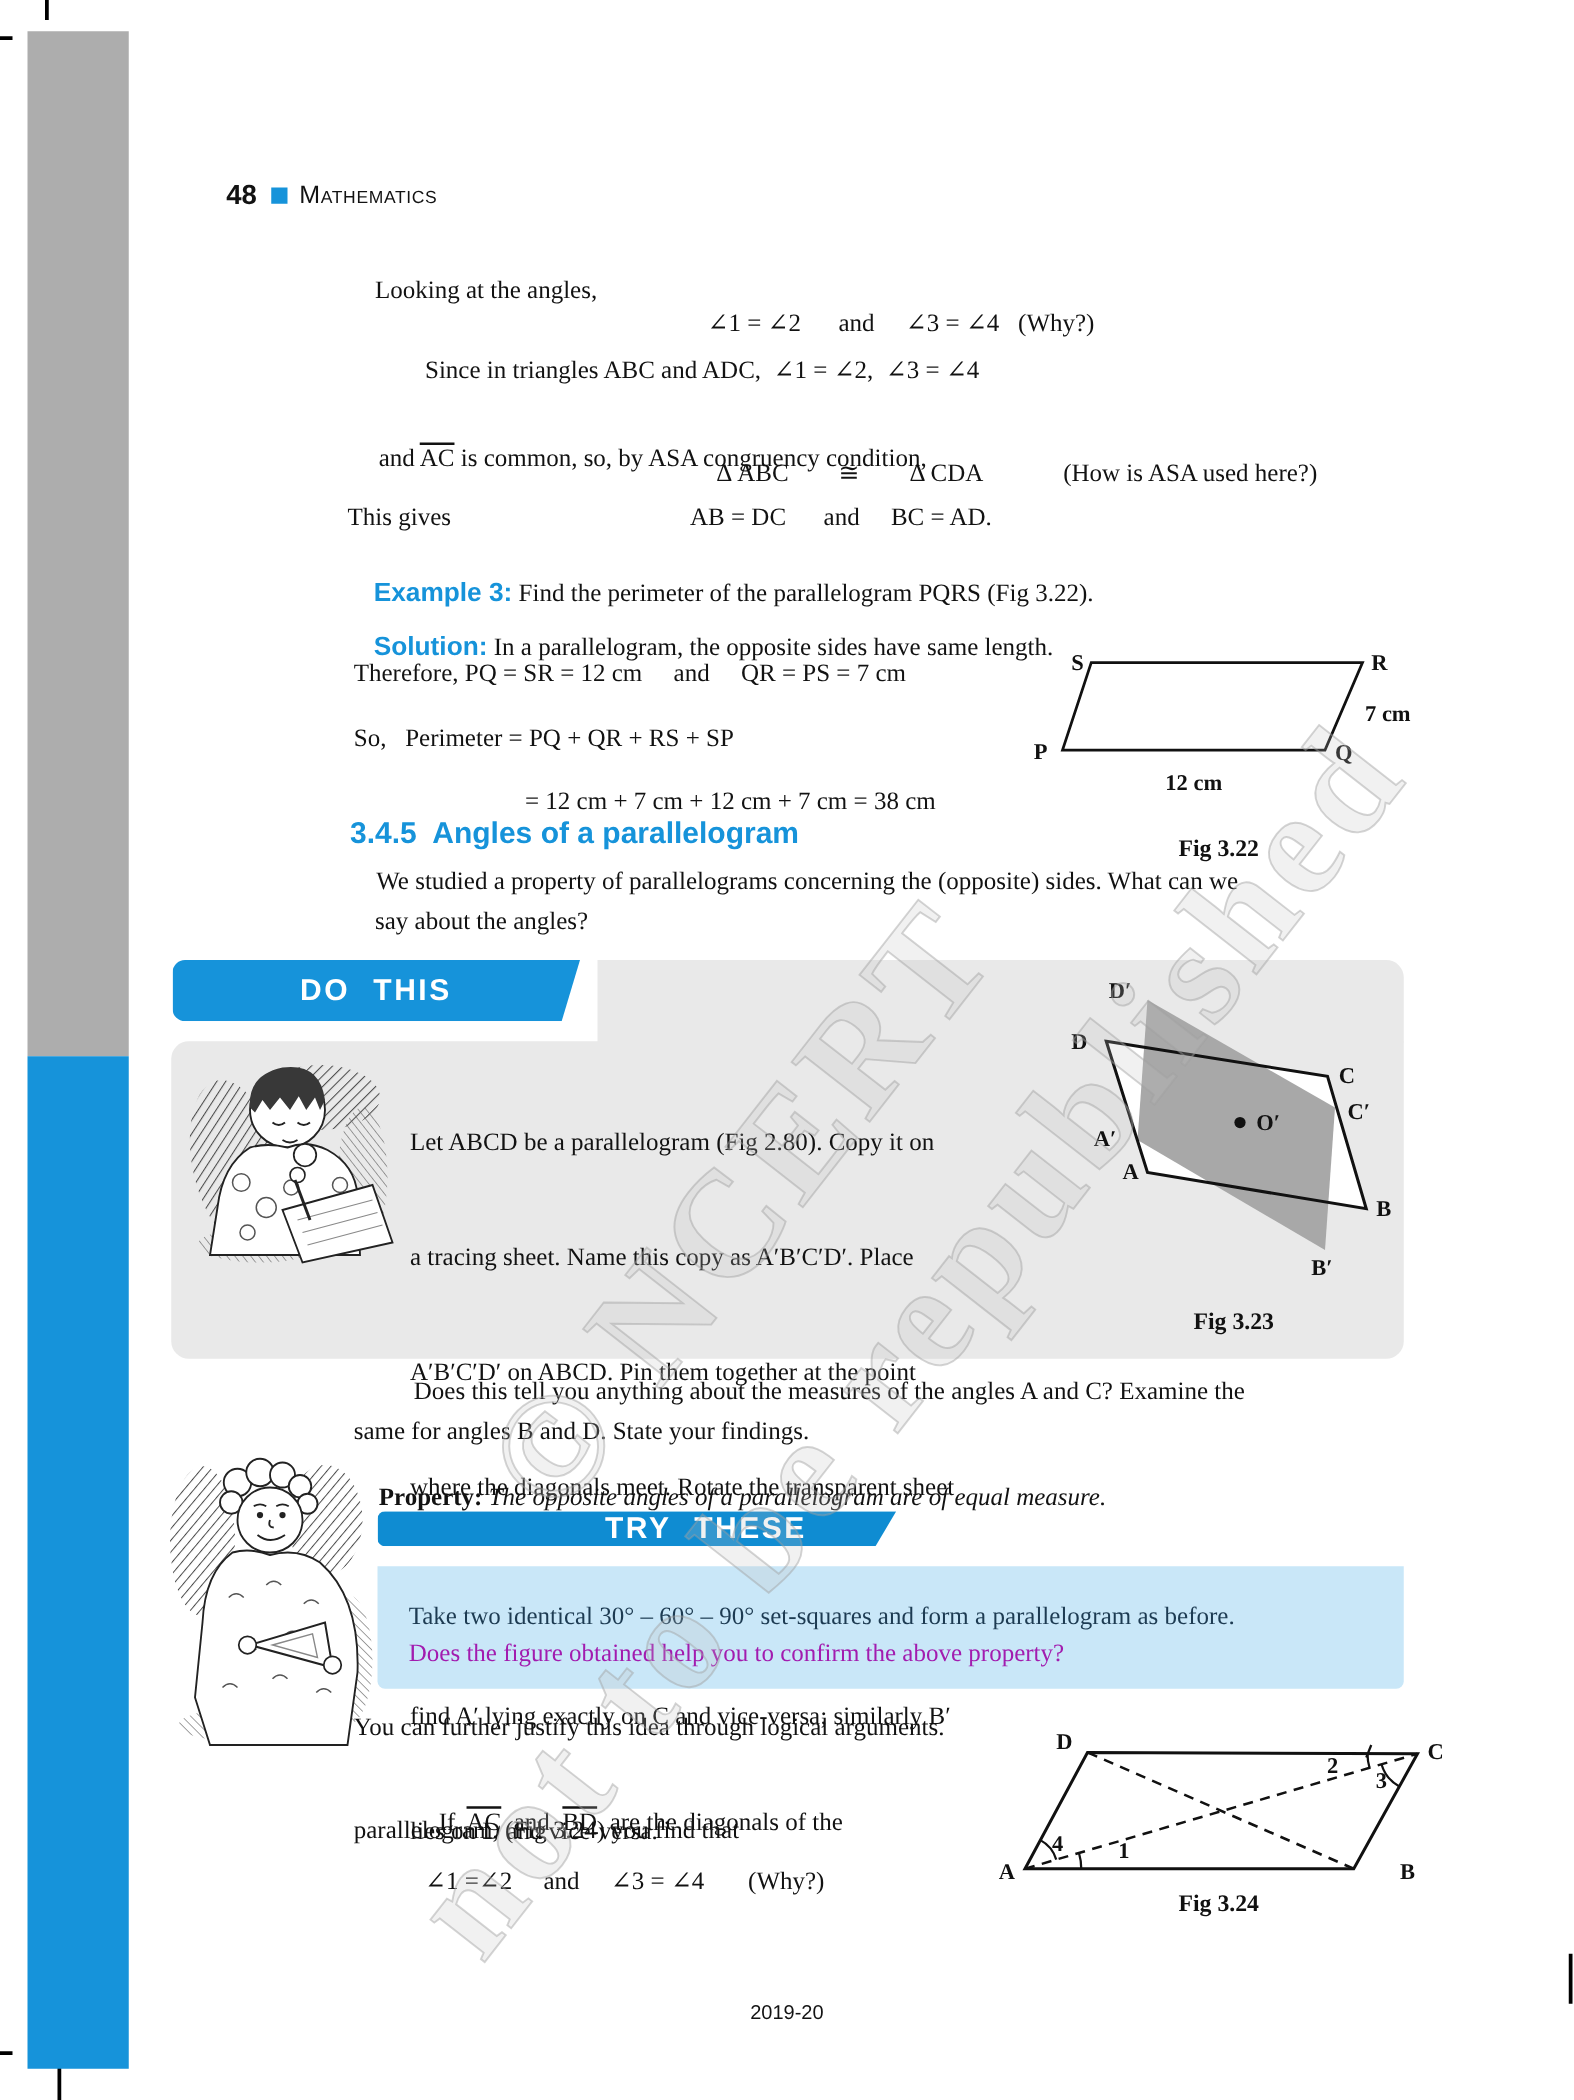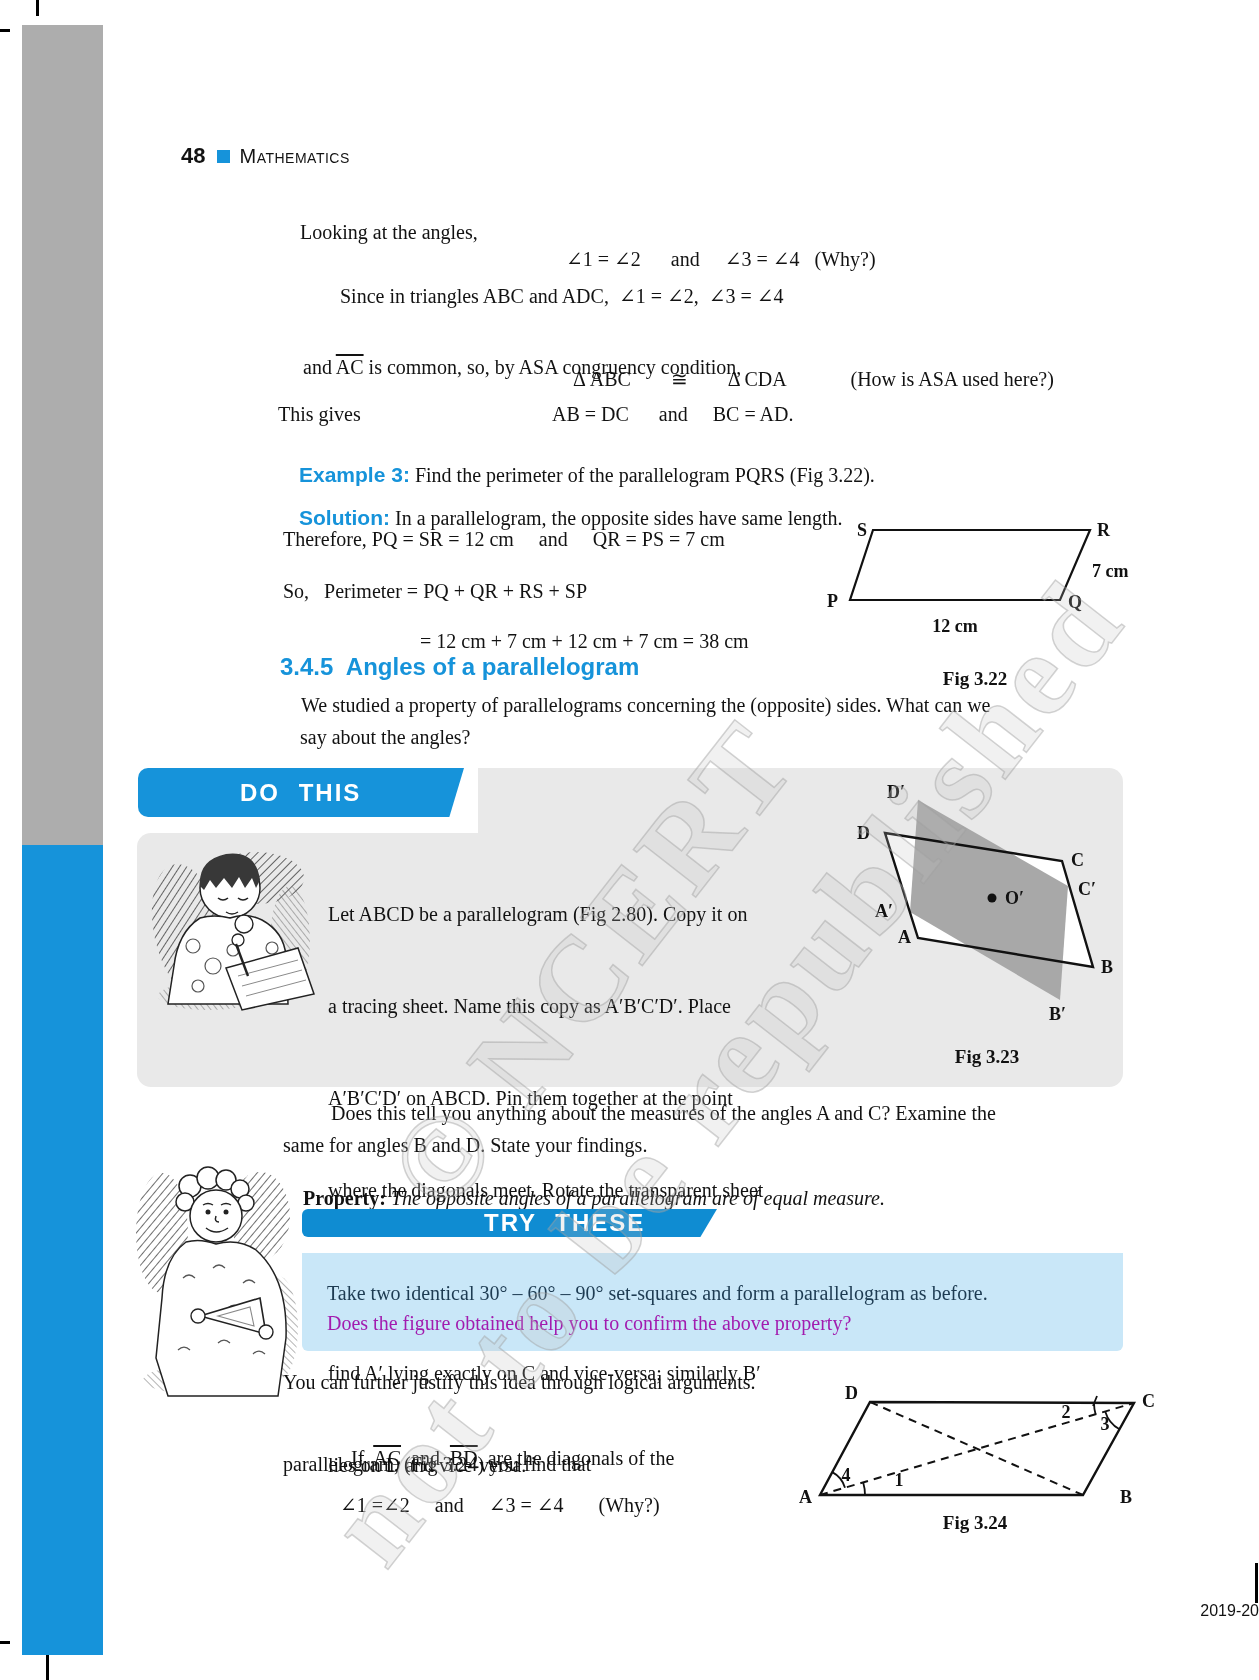--- a/index.html
+++ b/index.html
@@ -23,21 +23,21 @@
   .boldserif{font-weight:bold;}
   .graybox{position:absolute;background:var(--panel_gray,#e9e9e9);}
   .bluebox{position:absolute;background:var(--light_blue,#c9e7f8);color:#1d3b52;}
   .wm{position:absolute;z-index:60;pointer-events:none;font-family:"Liberation Serif",serif;
       font-weight:bold;white-space:nowrap;transform-origin:0 0;transform:rotate(-52deg);
       color:rgba(190,190,190,0.22);-webkit-text-stroke:1.5px rgba(160,160,160,0.45);
       letter-spacing:6px;font-size:120px;}
   svg text{font-family:"Liberation Serif","DejaVu Serif",serif;}
   .figlab{font-weight:bold;font-size:18px;fill:#111;}
   .figcap{font-weight:bold;font-size:19px;fill:#111;}
-  .footer{position:absolute;left:0;width:1259px;text-align:right;
+  .footer{position:absolute;left:0;width:1259px;text-align:center;
           font-family:"Liberation Sans","DejaVu Sans",sans-serif;font-size:16px;}
 </style>
 </head>
 <body>
 
 <div id="page">
 
   <div class="tick" style="left:36px;top:0;width:3px;height:16px;"></div>
   <div class="tick" style="left:0;top:29px;width:10px;height:3px;"></div>
   <div class="tick" style="left:0;top:1641px;width:10px;height:3px;"></div>

